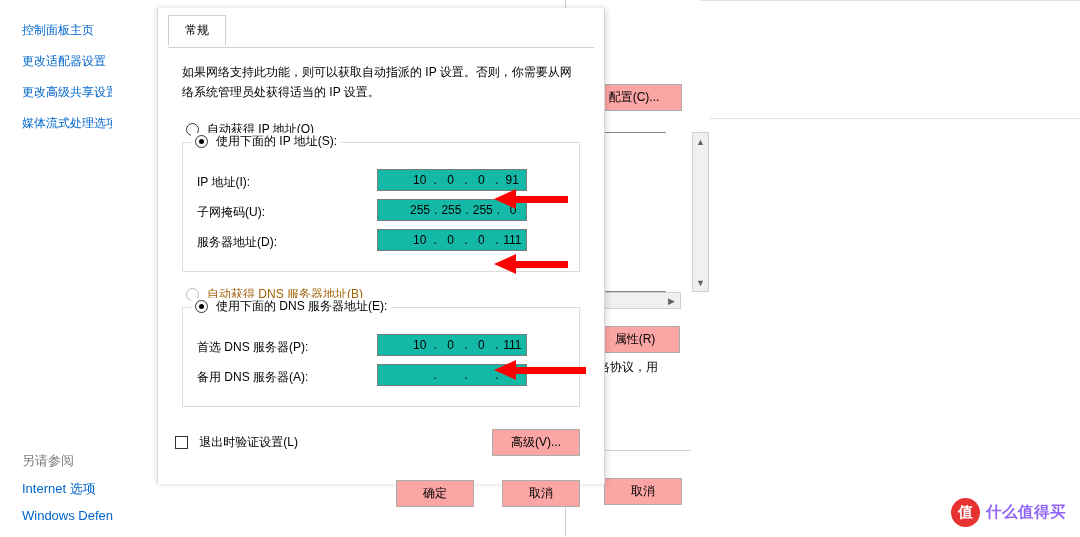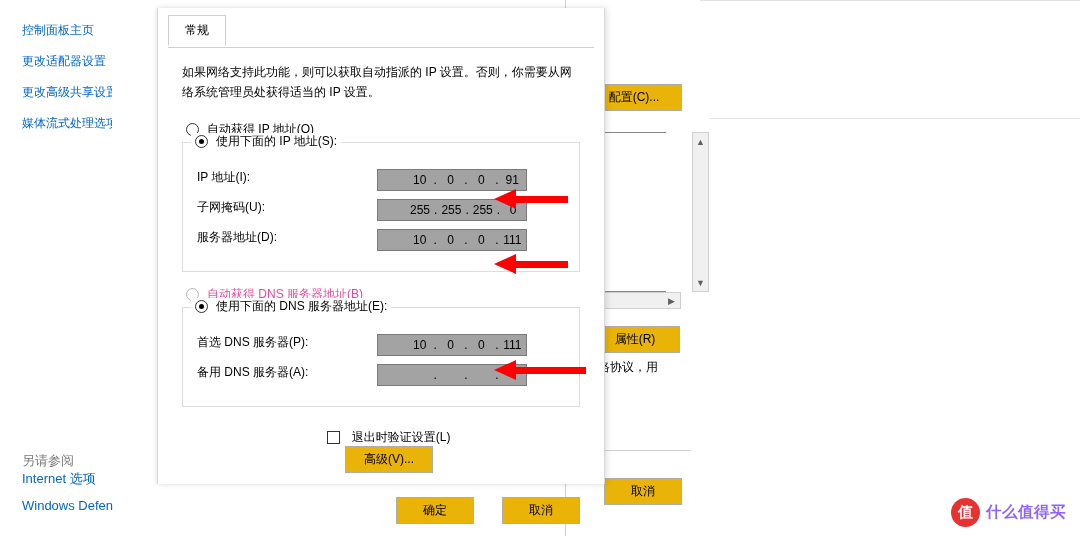--- a/index.html
+++ b/index.html
@@ -32,20 +32,21 @@
 
     .see-also {
       position: absolute;
       left: 22px;
       top: 452px;
       width: 110px;
     }
     .see-also .hd {
       color: #7a7a7a;
       font-size: 13px;
+      margin-bottom: 10px;
     }
     .see-also a {
       display: block;
       color: #0066cc;
       text-decoration: none;
       margin-bottom: 10px;
       font-size: 13px;
       white-space: nowrap;
       overflow: hidden;
     }
@@ -55,21 +56,21 @@
       position: absolute;
       left: 565px;
       top: 0;
       width: 130px;
       height: 536px;
       border-left: 1px solid #d0d0d0;
       background: #fff;
     }
     .btn {
       display: inline-block;
-      background: #eab308;
+      background: #fca5a5;
       border: 1px solid #adadad;
       padding: 4px 18px;
       font-family: inherit;
       font-size: 12px;
       cursor: pointer;
       min-width: 72px;
       text-align: center;
     }
     .back-btn { position: absolute; }
     .back-list {
@@ -144,62 +145,61 @@
       top: 1px;
       font-size: 12px;
     }
     .dlg-body { padding: 14px 24px 4px 24px; }
     .intro { font-size: 12px; line-height: 1.7; margin-bottom: 18px; }
 
     .radio-row { display:flex; align-items:center; margin: 4px 0 4px 4px; }
     .radio { width:13px;height:13px;border:1px solid #333;border-radius:50%;margin-right:8px;display:flex;align-items:center;justify-content:center;cursor:pointer;background:#fff; }
     .radio.checked::after { content:"";width:5px;height:5px;border-radius:50%;background:#000; }
     .radio.disabled { border-color:#b8b8b8; }
-    .radio-row.disabled { color:#ec4899; }
+    .radio-row.disabled { color:#a16207; }
 
     .group {
       border: 1px solid #dcdcdc;
       border-radius: 0;
       position: relative;
       padding: 18px 14px 12px 14px;
       margin-bottom: 14px;
     }
     .group-legend {
       position: absolute;
       top: -10px;
       left: 8px;
       background: #fff;
       padding: 0 4px;
       display:flex;align-items:center;
     }
 
     .field-row {
-      display:flex; align-items:flex-start; margin: 8px 0;
+      display:flex; align-items:flex-end; margin: 8px 0;
     }
     .field-label { width: 180px; }
     .ip-input {
       border: 1px solid #7a7a7a;
       height: 22px;
       width: 150px;
       display:flex;
       align-items:center;
       font-family: Tahoma, "Segoe UI", sans-serif;
       font-size: 12px;
-      background:#a3a3a3;
+      background:#14b8a6;
       padding-left:28px;
     }
     .ip-oct { flex:1; text-align:center; padding:0 4px; }
     .ip-dot { color:#000; }
 
     .checkbox { width:13px;height:13px;border:1px solid #333;margin-right:8px;cursor:pointer;display:inline-block;vertical-align:middle;background:#fff; }
 
     .bottom-row1 {
       display:flex; align-items:center; justify-content:space-between;
-      padding: 4px 24px 2px 40px;
-      flex-direction: column;
+      padding: 4px 24px 2px 17px;
     }
     .bottom-row2 {
       display:flex; justify-content:flex-end; gap: 28px;
       padding: 22px 24px 10px 24px;
     }
 
     
     .arrow-ann { position:absolute; height:16px; display:flex; align-items:center; pointer-events:none; }
     .arrow-line { height:7px; background:#ff0000; }
     .arrow-head {

